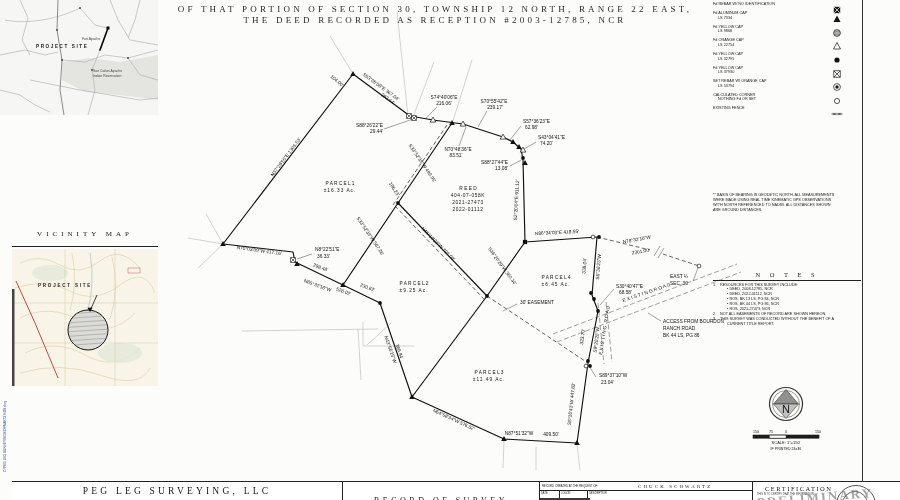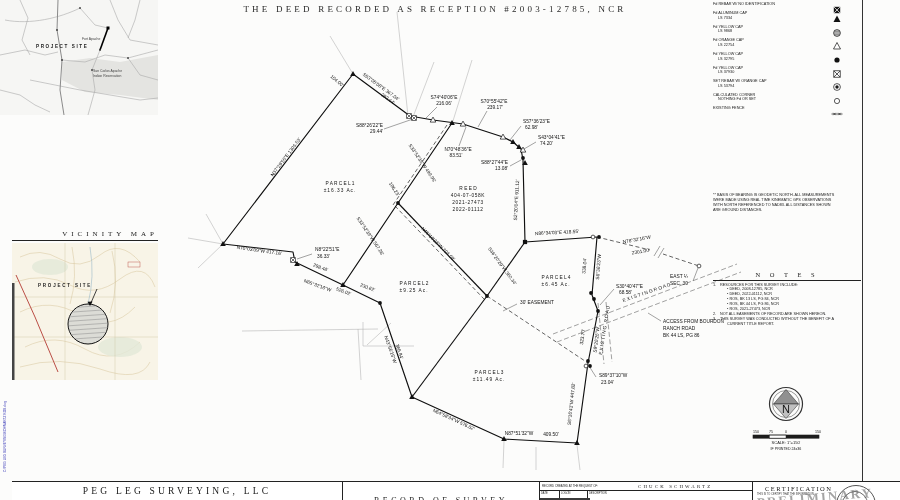--- a/index.html
+++ b/index.html
@@ -18,21 +18,21 @@
 .lg-sym{position:absolute;left:118px;top:0}
 #basis{position:absolute;left:713px;top:193px;width:152px}
 .bs-line{font-size:3.8px;line-height:5px;white-space:nowrap}
 #notes{position:absolute;left:713px;top:271px;width:148px}
 #notes-title{text-align:center;font-family:"Liberation Serif",serif;font-size:6.5px;letter-spacing:4px}
 #notes-rule{border-top:1.2px solid #222;margin:1.5px 0 2px}
 .nt-row{font-size:3.8px;line-height:4.9px;display:flex;white-space:nowrap}
 .nt-num{width:7px;flex:none}
 .nt-ind{margin-left:7px}
 #vicinity{position:absolute;left:12px;top:230px;width:146px}
-#vic-title{text-align:right;font-family:"Liberation Serif",serif;font-size:7px;letter-spacing:4px;border-bottom:1px solid #222;padding-bottom:2px}
+#vic-title{text-align:center;font-family:"Liberation Serif",serif;font-size:7px;letter-spacing:4px;border-bottom:1px solid #222;padding-bottom:8px}
 #vic-svg{display:block;margin-top:2px}
 #vic-project{position:absolute;left:26px;top:53px;font-size:4.5px;letter-spacing:1.8px;font-weight:bold;white-space:nowrap}
 #northscale{position:absolute;left:735px;top:380px}
 .st{font-size:3.6px;text-anchor:middle}
 .st2{font-size:4px;text-anchor:middle}
 .nN{font-size:11px;font-family:"Liberation Serif",serif;text-anchor:middle}
 #vline{position:absolute;left:862px;top:0;height:481px;border-left:.9px solid #333}
 #footer{position:absolute;left:12px;top:481px;width:900px;height:19px;border-top:1.1px solid #222;background:#fff}
 .fcell{position:absolute;top:0;height:19px}
 #f-firm{left:0;width:330px;text-align:center;font-family:"Liberation Serif",serif;font-size:9.5px;letter-spacing:3.2px;line-height:18px;white-space:nowrap}
@@ -237,20 +237,21 @@
       <rect x="91.2" y="69.2" width="1.6" height="1.6" fill="#333"></rect>
       <rect x="127.2" y="57.2" width="1.6" height="1.6" fill="#333"></rect>
     </svg>
   <div class="sm-label" style="left:36px;top:44px">PROJECT SITE</div>
   <div class="sm-tiny" style="left:82px;top:37px">Fort Apache</div>
   <div class="sm-tiny" style="left:93px;top:69px">San Carlos Apache</div>
   <div class="sm-tiny" style="left:93px;top:74px">Indian Reservation</div>
 </div>
 
 <div id="main-title">
+  <div>OF THAT PORTION OF SECTION 30, TOWNSHIP 12 NORTH, RANGE 22 EAST,</div>
   <div>THE DEED RECORDED AS RECEPTION #2003-12785, NCR</div>
 </div>
 
 <div id="legend">
     <div class="lg-row">
       <div class="lg-l1">Fd REBAR W/  NO IDENTIFICATION</div>
       <div class="lg-sym"><svg width="12" height="12" viewBox="-6 -6 12 12">
           <rect x="-3.2" y="-3.2" width="6.4" height="6.4" fill="#1a1a1a"></rect>
           <line x1="-3.2" y1="-3.2" x2="3.2" y2="3.2" stroke="#fff" stroke-width="0.7"></line>
           <line x1="-3.2" y1="3.2" x2="3.2" y2="-3.2" stroke="#fff" stroke-width="0.7"></line>

